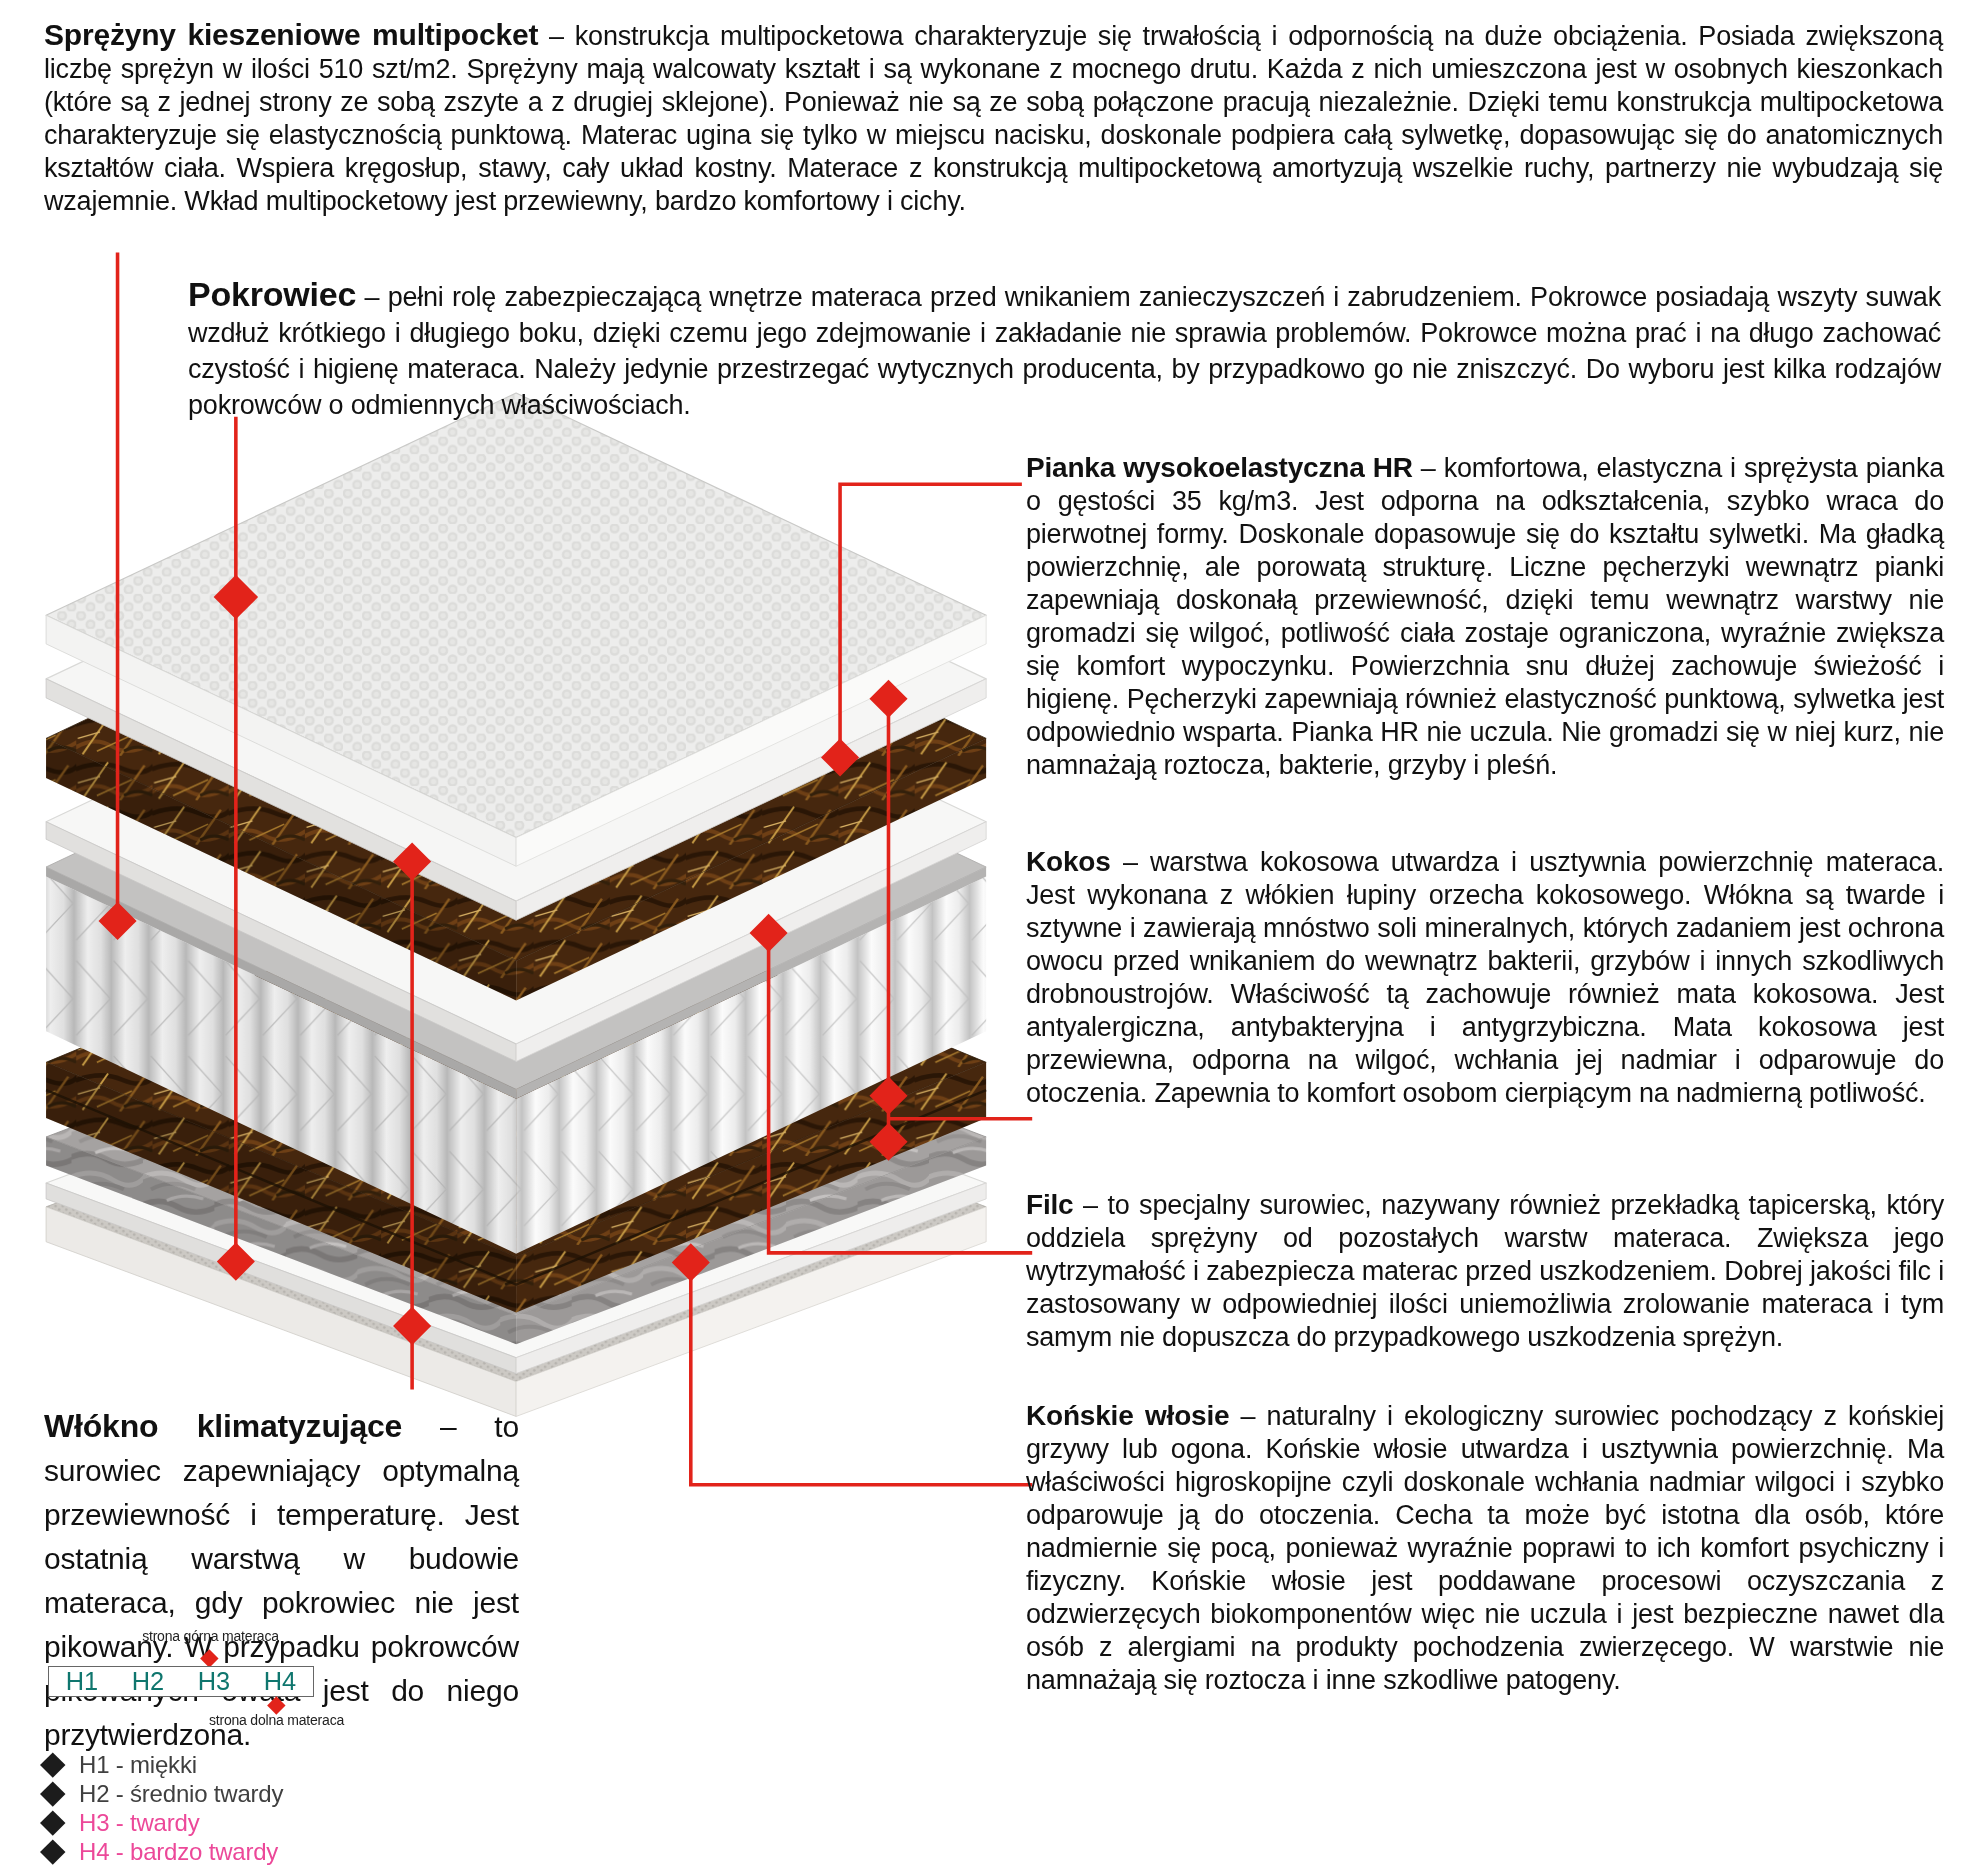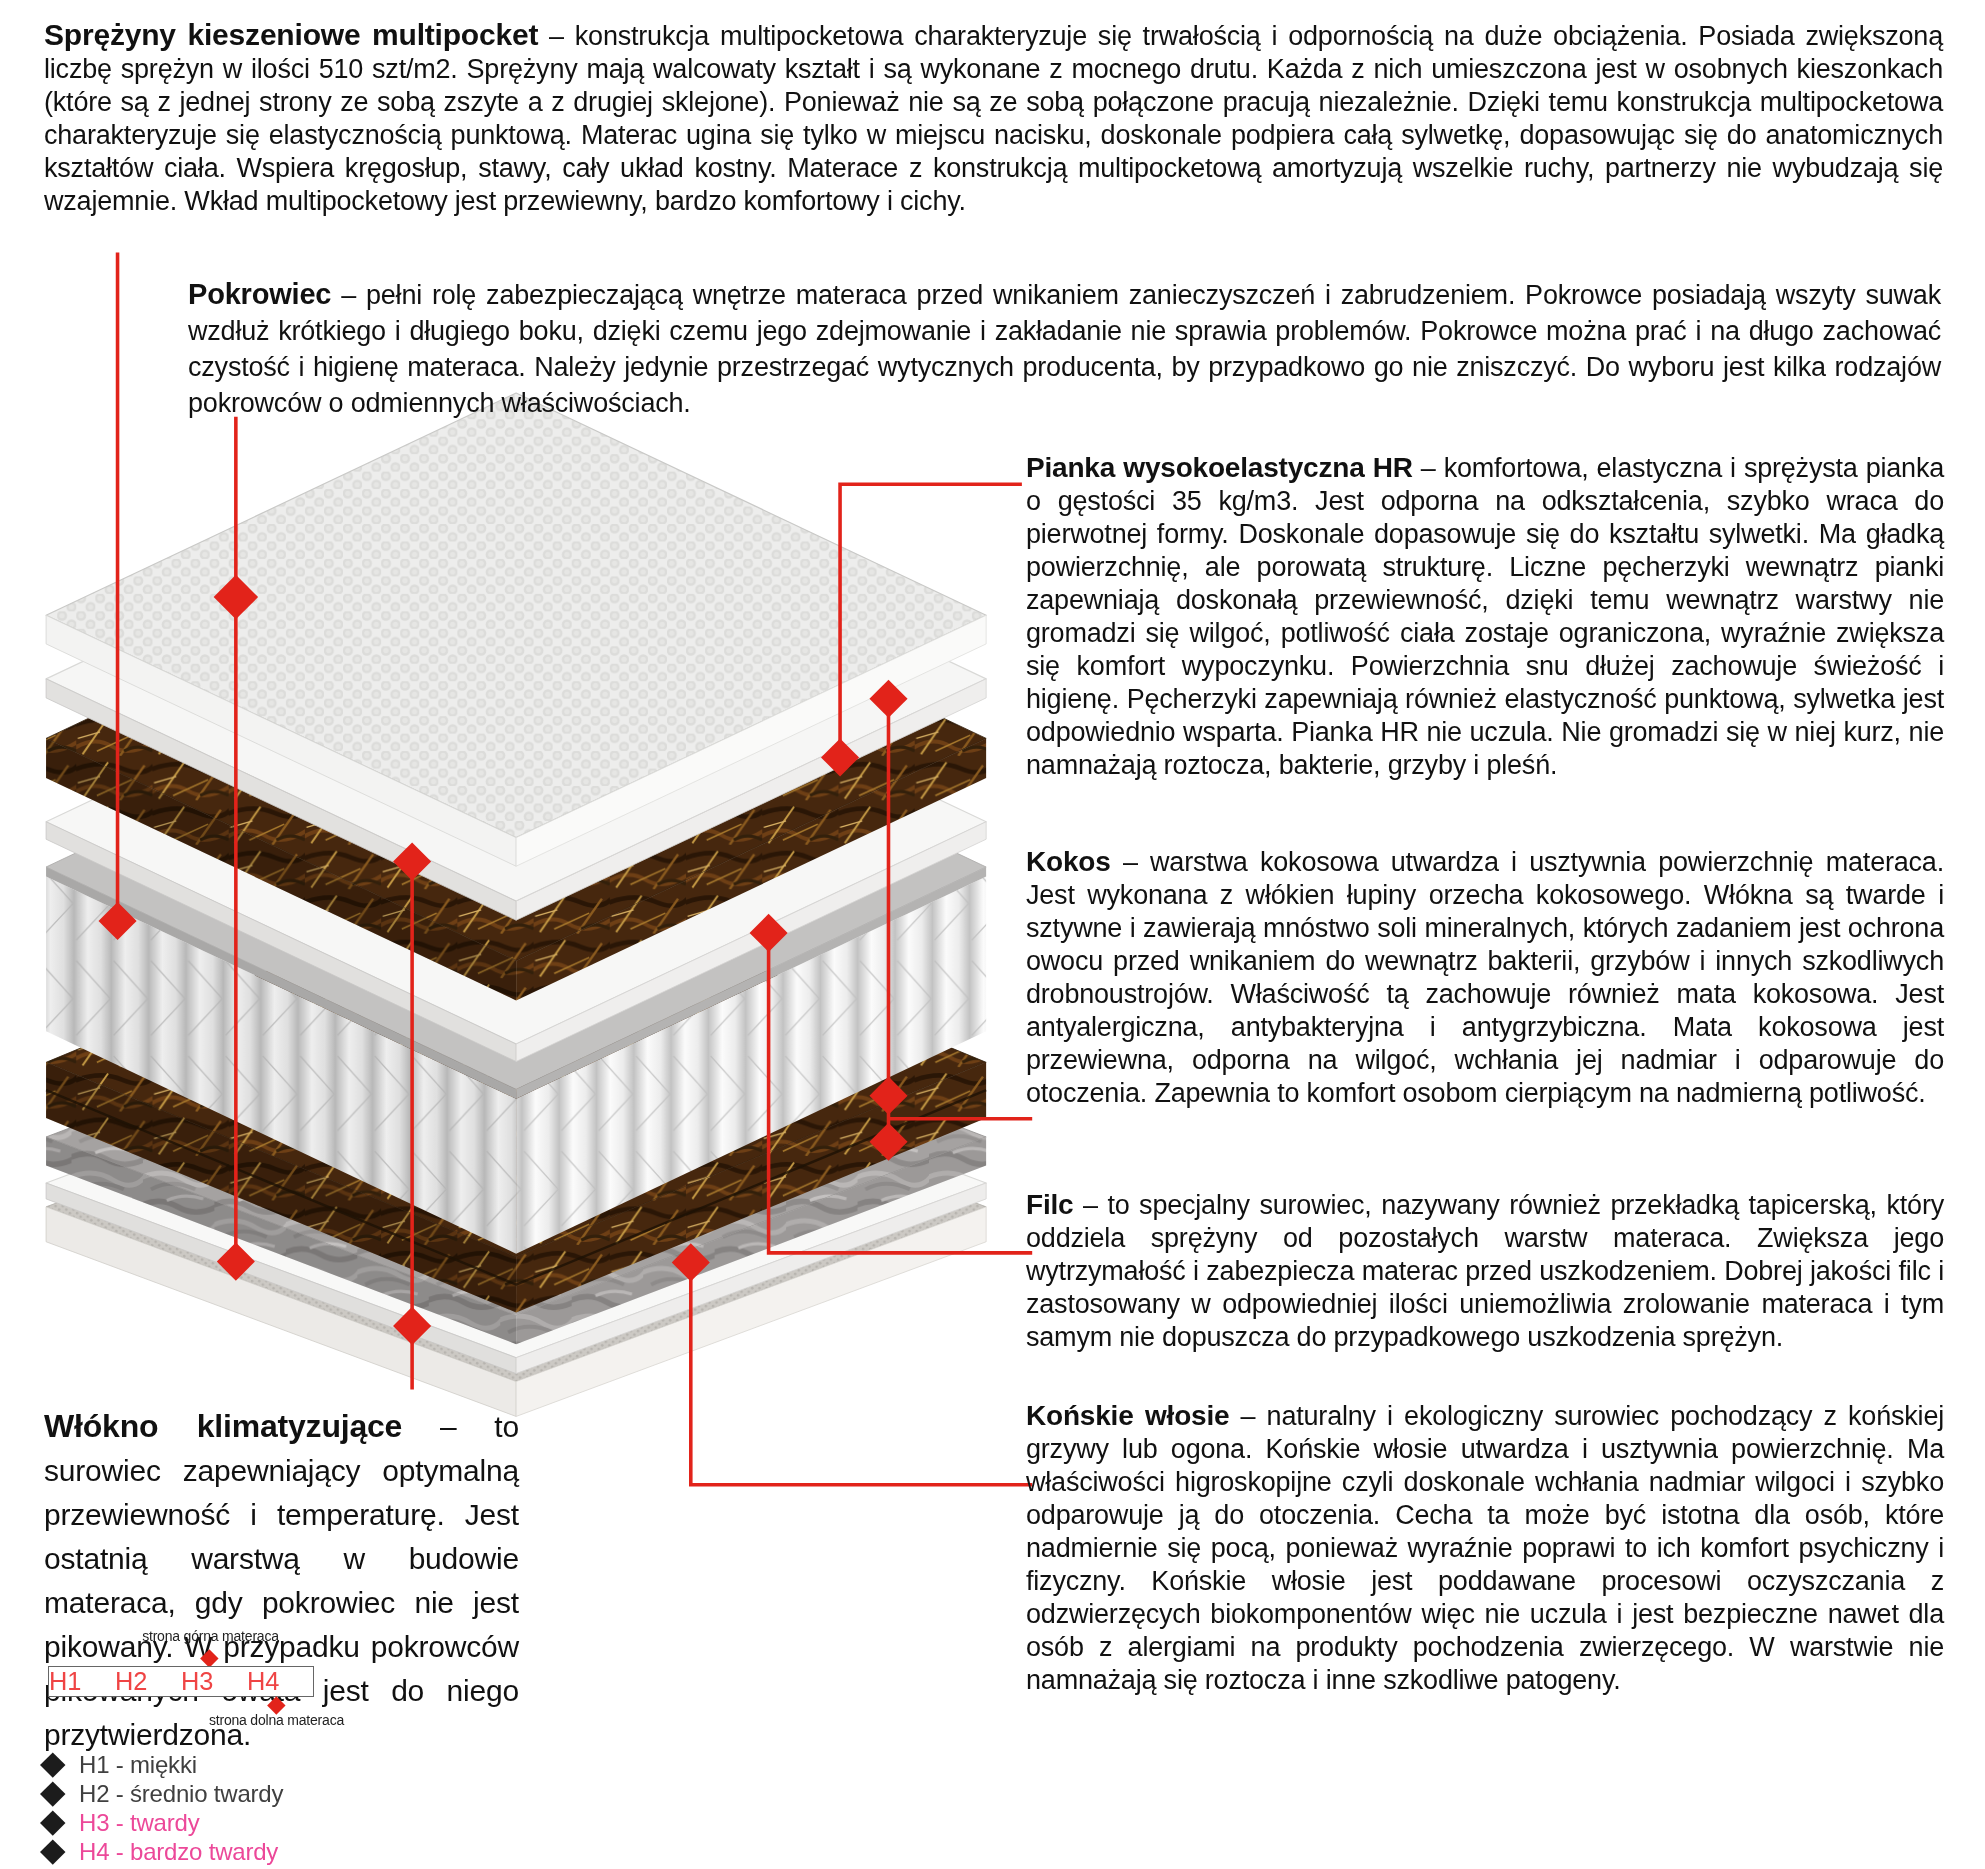--- a/index.html
+++ b/index.html
@@ -5,39 +5,39 @@
   html,body{margin:0;padding:0;background:#fff;}
   #page{position:relative;width:1985px;height:1869px;background:#ffffff;overflow:hidden;
         font-family:"Liberation Sans","DejaVu Sans",sans-serif;color:#111;}
   #art{position:absolute;left:0;top:0;width:1985px;height:1869px;}
   .blk{position:absolute;text-align:justify;letter-spacing:-0.2px;}
   .blk p{margin:0;}
   .lead{font-weight:bold;}
   #t-springs{left:44px;top:17.5px;width:1899px;font-size:27px;line-height:33px;}
   #t-springs .lead{font-size:30px;}
   #t-cover{left:188px;top:276px;width:1753px;font-size:27px;line-height:36px;}
-  #t-cover .lead{font-size:29px;}
+  #t-cover .lead{font-size:34px;}
   .rightcol{left:1026px;width:918px;font-size:27px;line-height:33px;}
   .rightcol .lead{font-size:28px;}
   #t-foam{top:451px;}
   #t-coco-note{left:1026px;top:818px;width:918px;font-size:18px;font-weight:bold;text-align:left;letter-spacing:-0.2px;}
   #t-coconut{top:845px;}
   #t-felt{top:1188px;}
   #t-horsehair{top:1399px;}
   #t-fiber{left:44px;top:1404px;width:475px;font-size:30px;line-height:44px;}
   #t-fiber .lead{font-size:32px;}
   .smalllabel{position:absolute;font-size:14px;color:#222;text-align:center;letter-spacing:-0.2px;}
   #lbl-top{left:111px;top:1628px;width:199px;}
   #lbl-bottom{left:177px;top:1712px;width:199px;}
   .dmnd{position:absolute;background:#e2231a;transform:rotate(45deg);}
   #d-top{left:203px;top:1652px;width:12.7px;height:12.7px;}
   #d-bottom{left:270px;top:1699px;width:12.7px;height:12.7px;}
   #hbox{position:absolute;left:48px;top:1666px;width:264px;height:29px;border:1.6px solid #666;
         display:flex;align-items:center;background:#fff;}
-  #hbox .cell{flex:1;font-size:25.4px;color:#ef4444;}
+  #hbox .cell{flex:1;text-align:center;font-size:25.4px;color:#0f766e;}
   #legend{position:absolute;left:44px;top:1750px;}
   .lrow{display:flex;align-items:center;height:29px;}
   .lrow .ld{width:17.5px;height:17.5px;background:#1c1c1c;transform:rotate(45deg);margin-right:17.5px;flex:0 0 auto;}
   .lrow .lt{font-size:24px;color:#404040;letter-spacing:-0.2px;}
   .lrow.red .lt{color:#ec4899;}
 </style>
 </head>
 <body>
 
 <div id="page">

